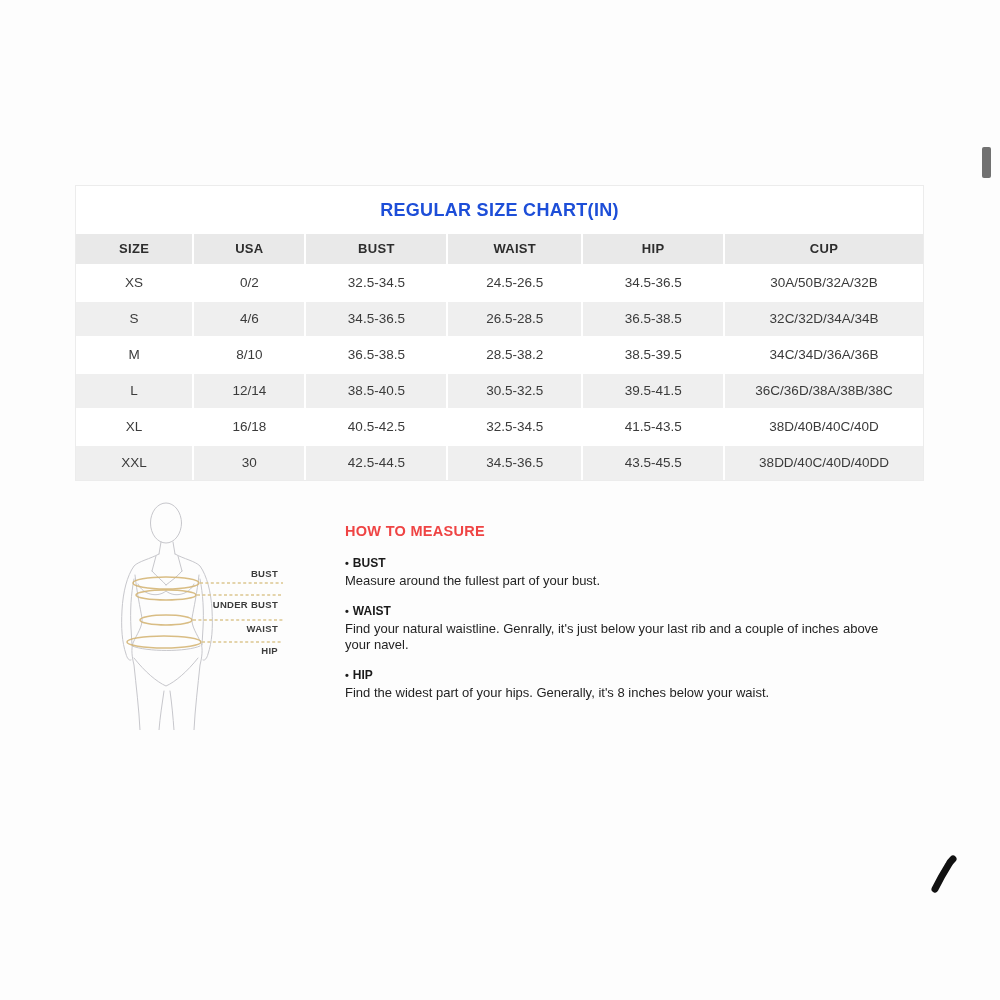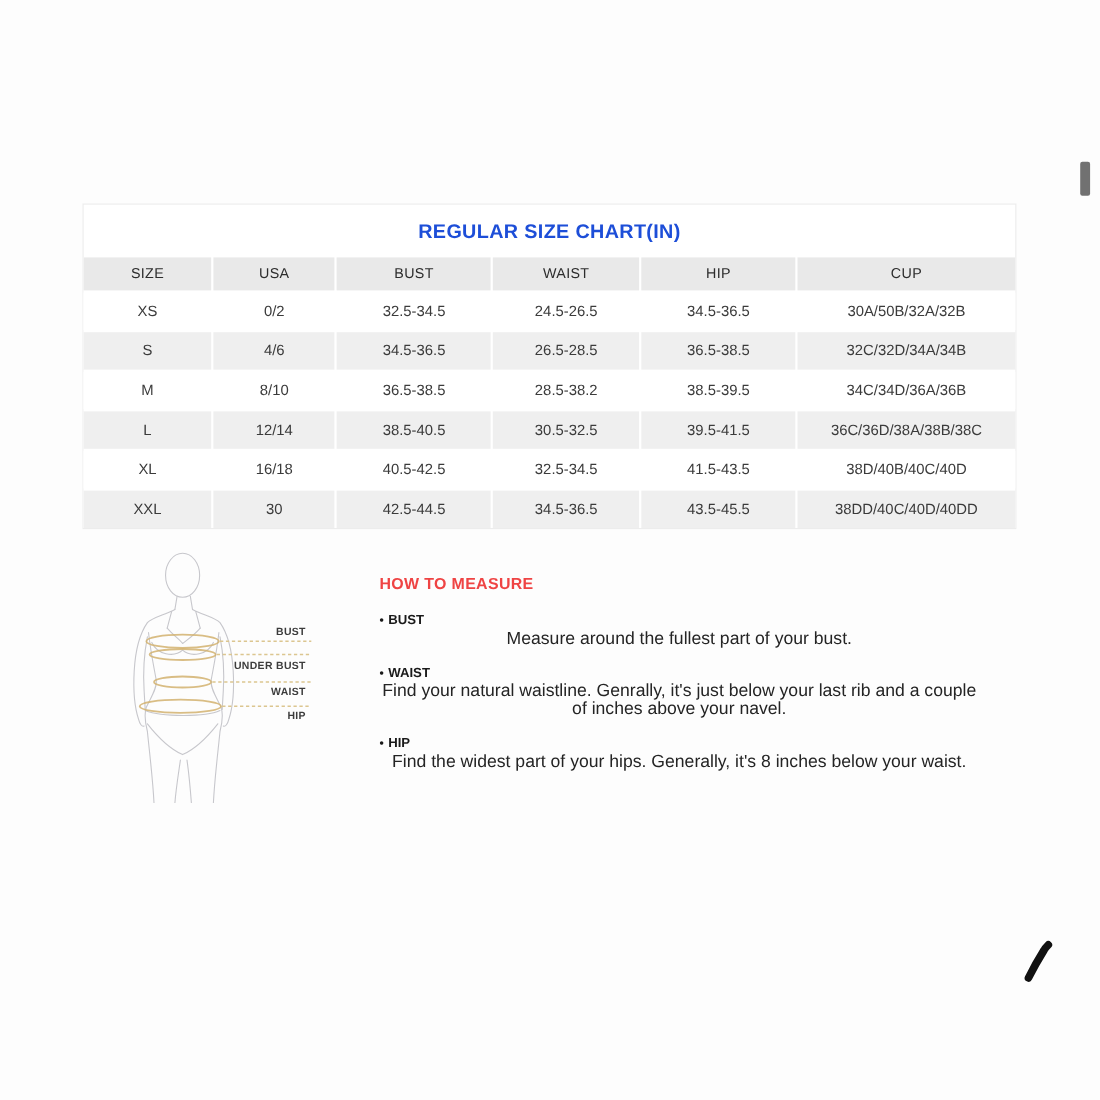--- a/index.html
+++ b/index.html
@@ -34,40 +34,40 @@
   .cell {
     background:#ffffff;
     text-align:center;
     height:34px; line-height:34px;
     font-size:13.5px; color:#3b3b3b;
     white-space:nowrap; overflow:hidden;
   }
   .cell.head {
     background:#e9e9e9;
     height:30px; line-height:30px;
-    font-weight:400; font-size:13px; color:#2d2d2d;
+    font-weight:700; font-size:13px; color:#2d2d2d;
     letter-spacing:.3px;
   }
   .cell.alt { background:#efefef; }
 
   
   .figure-wrap { position:absolute; left:105px; top:495px; width:200px; height:235px; }
   .figure-wrap svg { width:100%; height:100%; display:block; }
   .outline { fill:none; stroke:#c7c7cc; stroke-width:1; stroke-linecap:round; }
   .gold    { fill:none; stroke:#d2b26e; stroke-width:1.6; opacity:.85; }
   .dash    { fill:none; stroke:#dcc690; stroke-width:1.3; stroke-dasharray:3 2.4; }
   .fig-label { font-family:"Liberation Sans", sans-serif; font-size:9.5px; font-weight:700; fill:#3c3c3c; letter-spacing:.3px; }
 
   
   .measure { position:absolute; left:345px; top:523px; width:545px; color:#1e1e1e; }
   .measure-title { font-size:14.5px; font-weight:700; letter-spacing:.3px; margin-bottom:17px; color:#ef4444; }
   .m-item { margin-bottom:15px; }
   .m-label { font-size:12px; font-weight:700; color:#1a1a1a; }
   .m-label .bullet { font-size:11px; margin-right:4px; }
-  .m-text { margin-top:3px; font-size:16px; line-height:16px; color:#242424;text-align:center; }
+  .m-text { margin-top:3px; font-size:13px; line-height:16px; color:#242424; }
 
   
   .scrollbar-thumb {
     position:absolute; left:982px; top:147px;
     width:9px; height:31px;
     background:#717171; border-radius:2px;
   }
   .pen-mark { position:absolute; left:918px; top:848px; width:50px; height:55px; }
   .pen-mark svg { width:100%; height:100%; display:block; }
 </style>

